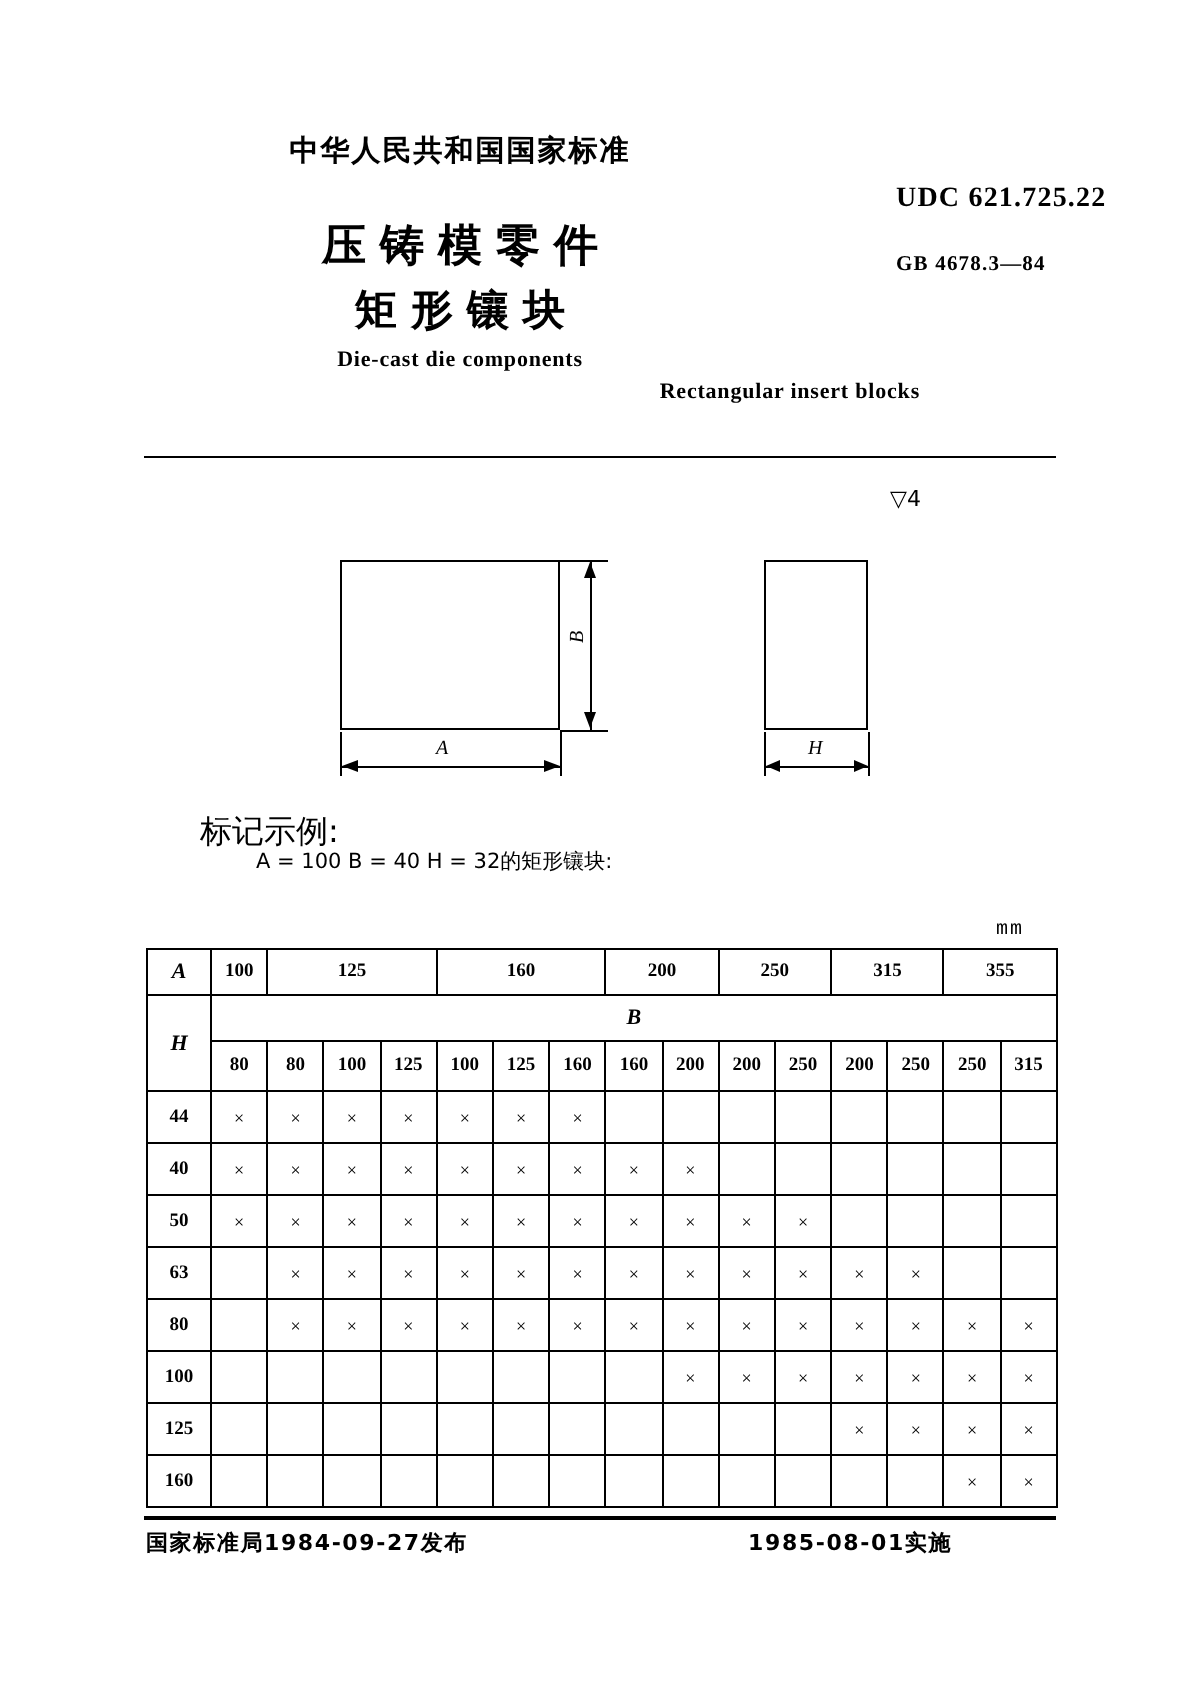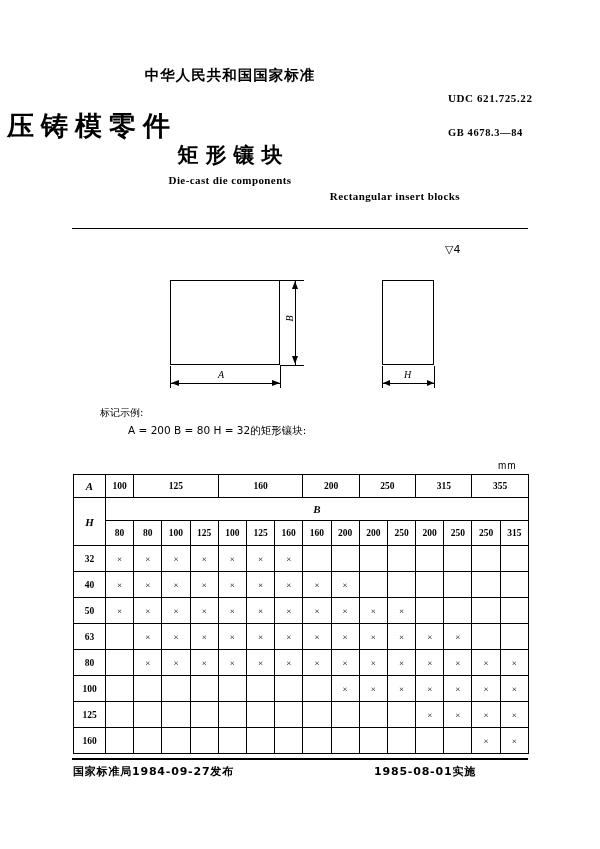--- a/index.html
+++ b/index.html
@@ -30,23 +30,23 @@
     text-align: center;
     font-family: "DejaVu Sans", "Liberation Sans", sans-serif;
     font-size: 14.5px;
     font-weight: bold;
     letter-spacing: 1px;
   }
   .title-main {
     position: absolute;
     left: 0; top: 108px;
     width: 460px;
-    text-align: left;
-    font-family: "DejaVu Sans", "Liberation Sans", sans-serif;
-    font-size: 27px;
+    text-align: center;
+    font-family: "DejaVu Sans", "Liberation Sans", sans-serif;
+    font-size: 22px;
     font-weight: bold;
     letter-spacing: 7px;
     text-indent: 7px;
   }
   .title-sub {
     position: absolute;
     left: 0; top: 141px;
     width: 460px;
     text-align: center;
     font-family: "DejaVu Sans", "Liberation Sans", sans-serif;
@@ -69,21 +69,21 @@
     left: 0; top: 190px;
     width: 460px;
     text-align: right;
     font-size: 11px;
     font-weight: bold;
     letter-spacing: 0.4px;
   }
   .udc {
     position: absolute;
     left: 448px; top: 92px;
-    font-size: 11px;
+    font-size: 14px;
     font-weight: bold;
     letter-spacing: 0.6px;
     white-space: nowrap;
   }
   .gbno {
     position: absolute;
     left: 448px; top: 127px;
     font-size: 10.5px;
     font-weight: bold;
     letter-spacing: 0.6px;
@@ -251,21 +251,21 @@
     font-size: 10px;
     font-style: italic;
     font-family: "Liberation Serif", serif;
   }
 
   
   .mark-title {
     position: absolute;
     left: 100px; top: 406px;
     font-family: "DejaVu Sans", "Liberation Sans", sans-serif;
-    font-size: 10px;
+    font-size: 16px;
     white-space: nowrap;
   }
   .mark-line1 {
     position: absolute;
     left: 128px; top: 424px;
     font-family: "DejaVu Sans", "Liberation Sans", sans-serif;
     font-size: 10.5px;
     white-space: nowrap;
   }
   .mark-line2 {
@@ -275,21 +275,21 @@
     font-size: 10.5px;
     white-space: nowrap;
   }
 
   
   .unit-mm {
     position: absolute;
     left: 498px; top: 460px;
     font-size: 10px;
     letter-spacing: 1px;
-    font-family: Liberation Sans, sans-serif;
+    font-family: Liberation Mono, monospace;
   }
   table.spec {
     position: absolute;
     left: 73px; top: 474px;
     width: 455px;
     border-collapse: collapse;
     table-layout: fixed;
   }
   table.spec td, table.spec th {
     border: 1px solid #000;
@@ -387,21 +387,21 @@
 
   <div class="sv-box"></div>
   <div class="sv-ext-l"></div>
   <div class="sv-ext-r"></div>
   <div class="sv-dim-h-line"></div>
   <div class="sv-arrow-l"></div>
   <div class="sv-arrow-r"></div>
   <div class="lbl-H">H</div>
 
   <div class="mark-title">标记示例:</div>
-  <div class="mark-line1">A = 200   B = 80   H = 32的矩形镶块:</div>
+  <div class="mark-line1">A = 100   B = 40   H = 32的矩形镶块:</div>
 
   <div class="unit-mm">mm</div>
   <table class="spec">
     <colgroup>
         <col style="width: 32px;">
         <col style="width: 28.2px;">
         <col style="width: 28.2px;">
         <col style="width: 28.2px;">
         <col style="width: 28.2px;">
         <col style="width: 28.2px;">
@@ -442,21 +442,21 @@
           <td>160</td>
           <td>200</td>
           <td>200</td>
           <td>250</td>
           <td>200</td>
           <td>250</td>
           <td>250</td>
           <td>315</td>
         </tr>
     <tr>
-          <td class="colA">32</td>
+          <td class="colA">44</td>
           <td class="xcell">×</td>
           <td class="xcell">×</td>
           <td class="xcell">×</td>
           <td class="xcell">×</td>
           <td class="xcell">×</td>
           <td class="xcell">×</td>
           <td class="xcell">×</td>
           <td class="xcell"></td>
           <td class="xcell"></td>
           <td class="xcell"></td>

